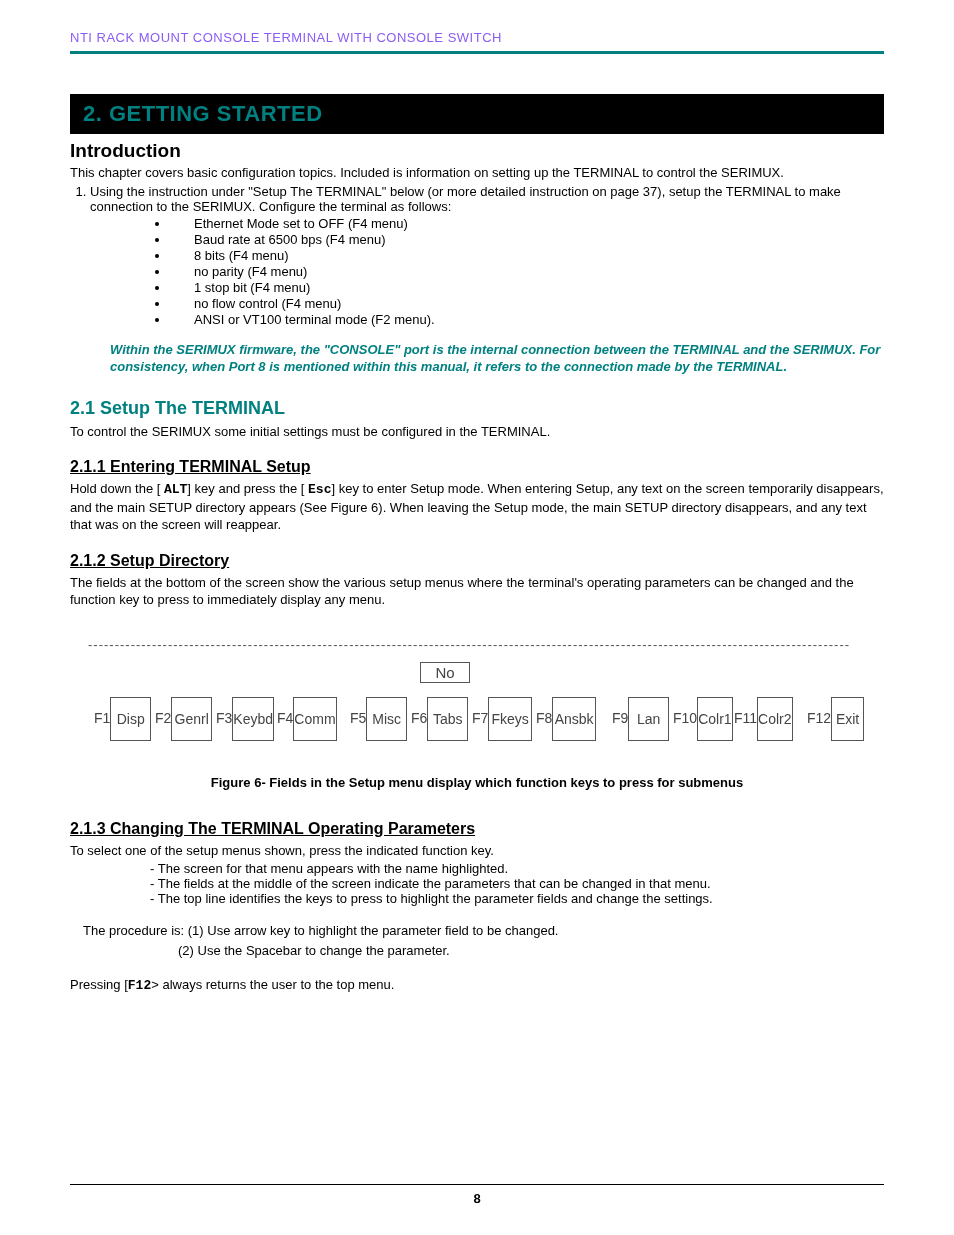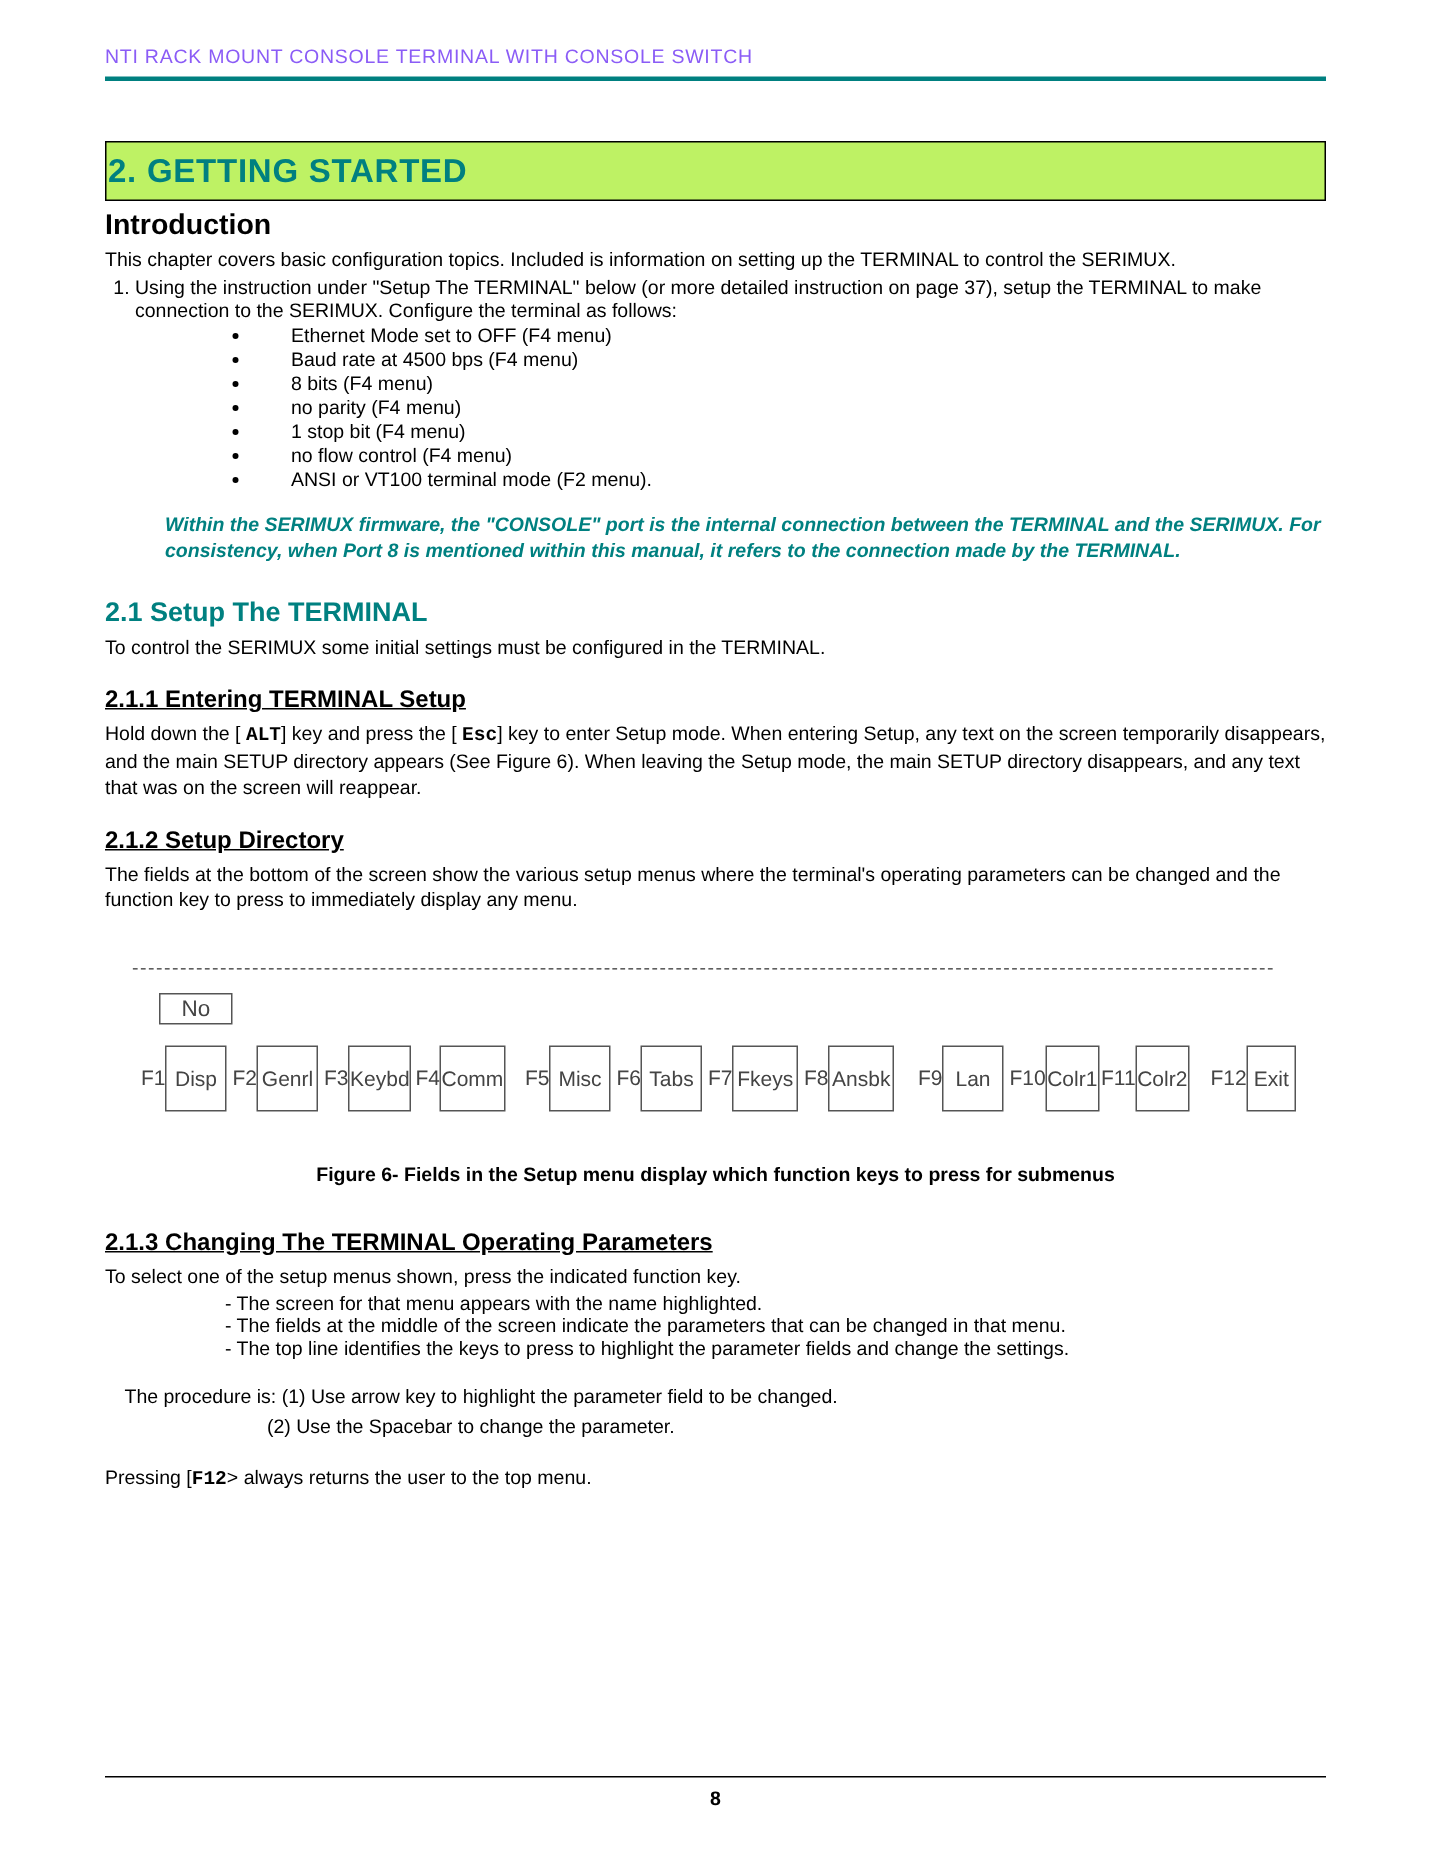--- a/index.html
+++ b/index.html
@@ -18,22 +18,22 @@
     letter-spacing: 0.5px;
     margin-bottom: 6px;
   }
   .header-rule {
     border: none;
     border-top: 3px solid #008080;
     margin: 0 0 40px 0;
   }
   .chapter-title-box {
     border: 1px solid #000;
-    background: #bef264;
-    padding: 6px 1px;
+    background: #000000;
+    padding: 6px 12px;
     margin-bottom: 6px;
   }
   .chapter-title {
     color: #008080;
     font-size: 22px;
     font-weight: bold;
     letter-spacing: 0.5px;
     margin: 0;
   }
   h2.intro {
@@ -89,21 +89,21 @@
     color: #555;
     margin: 4px 0 10px 0;
     font-size: 13px;
   }
   .no-box {
     border: 1px solid #555;
     display: inline-block;
     padding: 1px 14px;
     margin-left: 18px;
   }
-  .no-row { text-align: left; padding-right: 90px; }
+  .no-row { text-align: center; padding-right: 90px; }
   .fkeys-row {
     display: flex;
     gap: 4px;
     margin-top: 14px;
     align-items: flex-end;
     padding-left: 6px;
   }
   .fkey-col {
     display: flex;
     flex-direction: row;
@@ -151,21 +151,21 @@
   <h1 class="chapter-title">2. GETTING STARTED</h1>
 </div>
 
 <h2 class="intro">Introduction</h2>
 <p>This chapter covers basic configuration topics.  Included is information on setting up the TERMINAL to control the SERIMUX.</p>
 <ol>
   <li>Using the instruction under "Setup The TERMINAL" below (or more detailed instruction on page 37), setup the TERMINAL to make connection to the SERIMUX.    Configure the terminal as follows:</li>
 </ol>
 <ul class="bullets">
   <li>Ethernet Mode set to OFF (F4 menu)</li>
-  <li>Baud rate at 4500 bps (F4 menu)</li>
+  <li>Baud rate at 6500 bps (F4 menu)</li>
   <li>8 bits (F4 menu)</li>
   <li>no parity (F4 menu)</li>
   <li>1 stop bit (F4 menu)</li>
   <li>no flow control (F4 menu)</li>
   <li>ANSI or VT100 terminal mode (F2 menu).</li>
 </ul>
 
 <div class="note">Within the SERIMUX firmware, the "CONSOLE" port is the internal connection between the TERMINAL and the SERIMUX.    For consistency, when Port 8 is mentioned within this manual, it refers to the connection made by the TERMINAL.</div>
 
 <h2 class="section">2.1 Setup The TERMINAL</h2>

